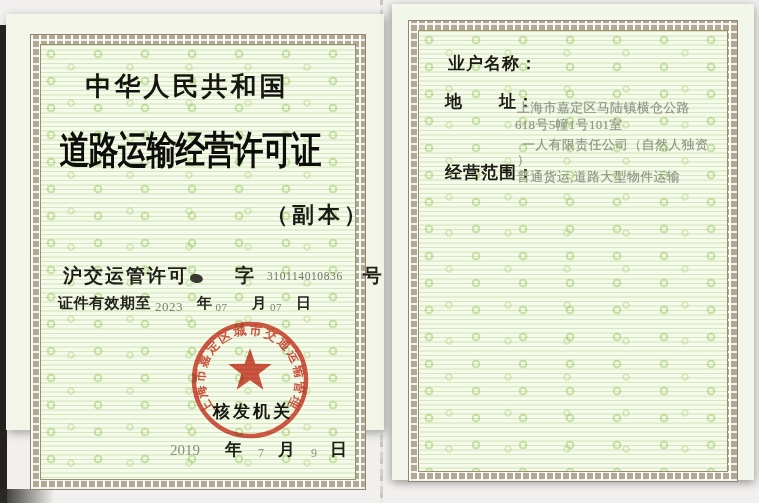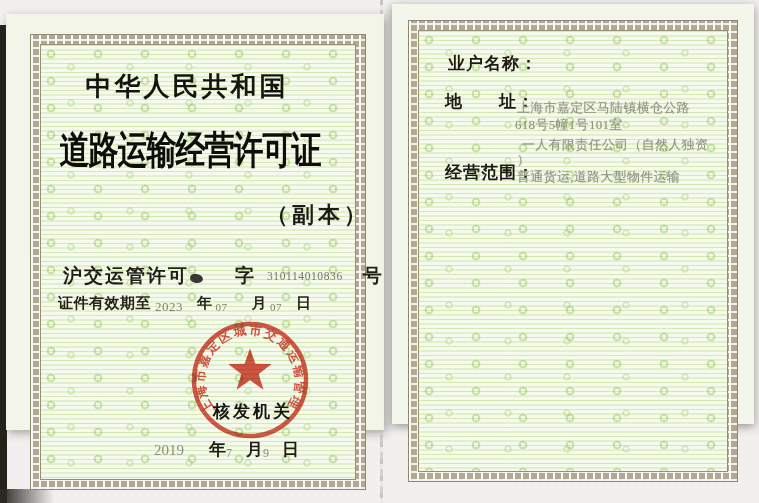--- a/index.html
+++ b/index.html
@@ -13,21 +13,21 @@
   
   #darkEdgeLeft{left:0;top:25px;width:7px;height:478px;background:#23221d;}
   #darkCornerBL{left:0;top:489px;width:60px;height:14px;
     background:linear-gradient(90deg,#2a2924 0%,rgba(42,41,36,0) 90%);}
   #foldEdge{left:380px;top:0;width:3px;height:503px;opacity:.75;
     background:repeating-linear-gradient(180deg,#b9b8b2 0 5px,#e7e6e1 5px 10px,#c9c8c2 10px 17px);}
 
   
   #pageLeft{left:6px;top:14px;width:378px;height:416px;background:#f2f5e8;
     box-shadow:2px 3px 9px rgba(50,50,45,.40);}
-  #pageRight{left:392px;top:4px;width:362px;height:420px;background:#f3f6ea;
+  #pageRight{left:392px;top:4px;width:362px;height:476px;background:#f3f6ea;
     box-shadow:-3px 2px 7px rgba(50,50,45,.22),2px 3px 9px rgba(50,50,45,.30);}
 
   
   .frame{border:1px solid #90866f;padding:9px;
     background:
       repeating-linear-gradient(90deg,rgba(255,255,255,.95) 0 2px,rgba(178,169,149,.12) 2px 4px,rgba(255,255,255,0) 4px 8px),
       repeating-linear-gradient(0deg,rgba(255,255,255,.85) 0 2px,rgba(0,0,0,0) 2px 8px),
       #b2a995;}
   #frameLeft{left:24px;top:20px;width:336px;height:456px;}
   #frameRight{left:16px;top:16px;width:330px;height:462px;}
@@ -56,21 +56,21 @@
     font-size:19px;font-weight:700;letter-spacing:2px;}
   #inkSmudge{display:inline-block;width:13px;height:9px;background:#3a3830;
     border-radius:45% 55% 50% 50%;vertical-align:-1px;margin-left:1px;transform:rotate(8deg);}
   .licChar{margin-left:32px;}
   .licNum{margin-left:11px;font-family:"Liberation Serif",serif;font-weight:500;
     font-size:11.5px;letter-spacing:.6px;color:#70746a;vertical-align:2px;}
   .licSuffix{margin-left:20px;}
 
   #validityLine{left:52px;top:280px;white-space:nowrap;color:#24241d;
     font-size:15px;font-weight:600;letter-spacing:.5px;}
-  .handNum{font-family:"Liberation Serif",serif;font-weight:500;color:#7c8072;}
+  .handNum{font-family:"Liberation Serif",serif;font-weight:500;color:#7c8072;margin-left:16px;}
   .vYear{font-size:13px;margin-left:4px;vertical-align:-3px;}
   .vUnit1{margin-left:14px;}
   .vMonth{font-size:11px;margin-left:3px;vertical-align:-3px;}
   .vUnit2{margin-left:24px;}
   .vDay{font-size:11px;margin-left:3px;vertical-align:-3px;}
   .vUnit3{margin-left:14px;}
 
   #sealSvg{left:185px;top:307px;mix-blend-mode:multiply;opacity:.9;}
   #issuerLabel{left:207px;top:386px;font-size:17px;font-weight:700;
     letter-spacing:3px;color:#16160f;}

